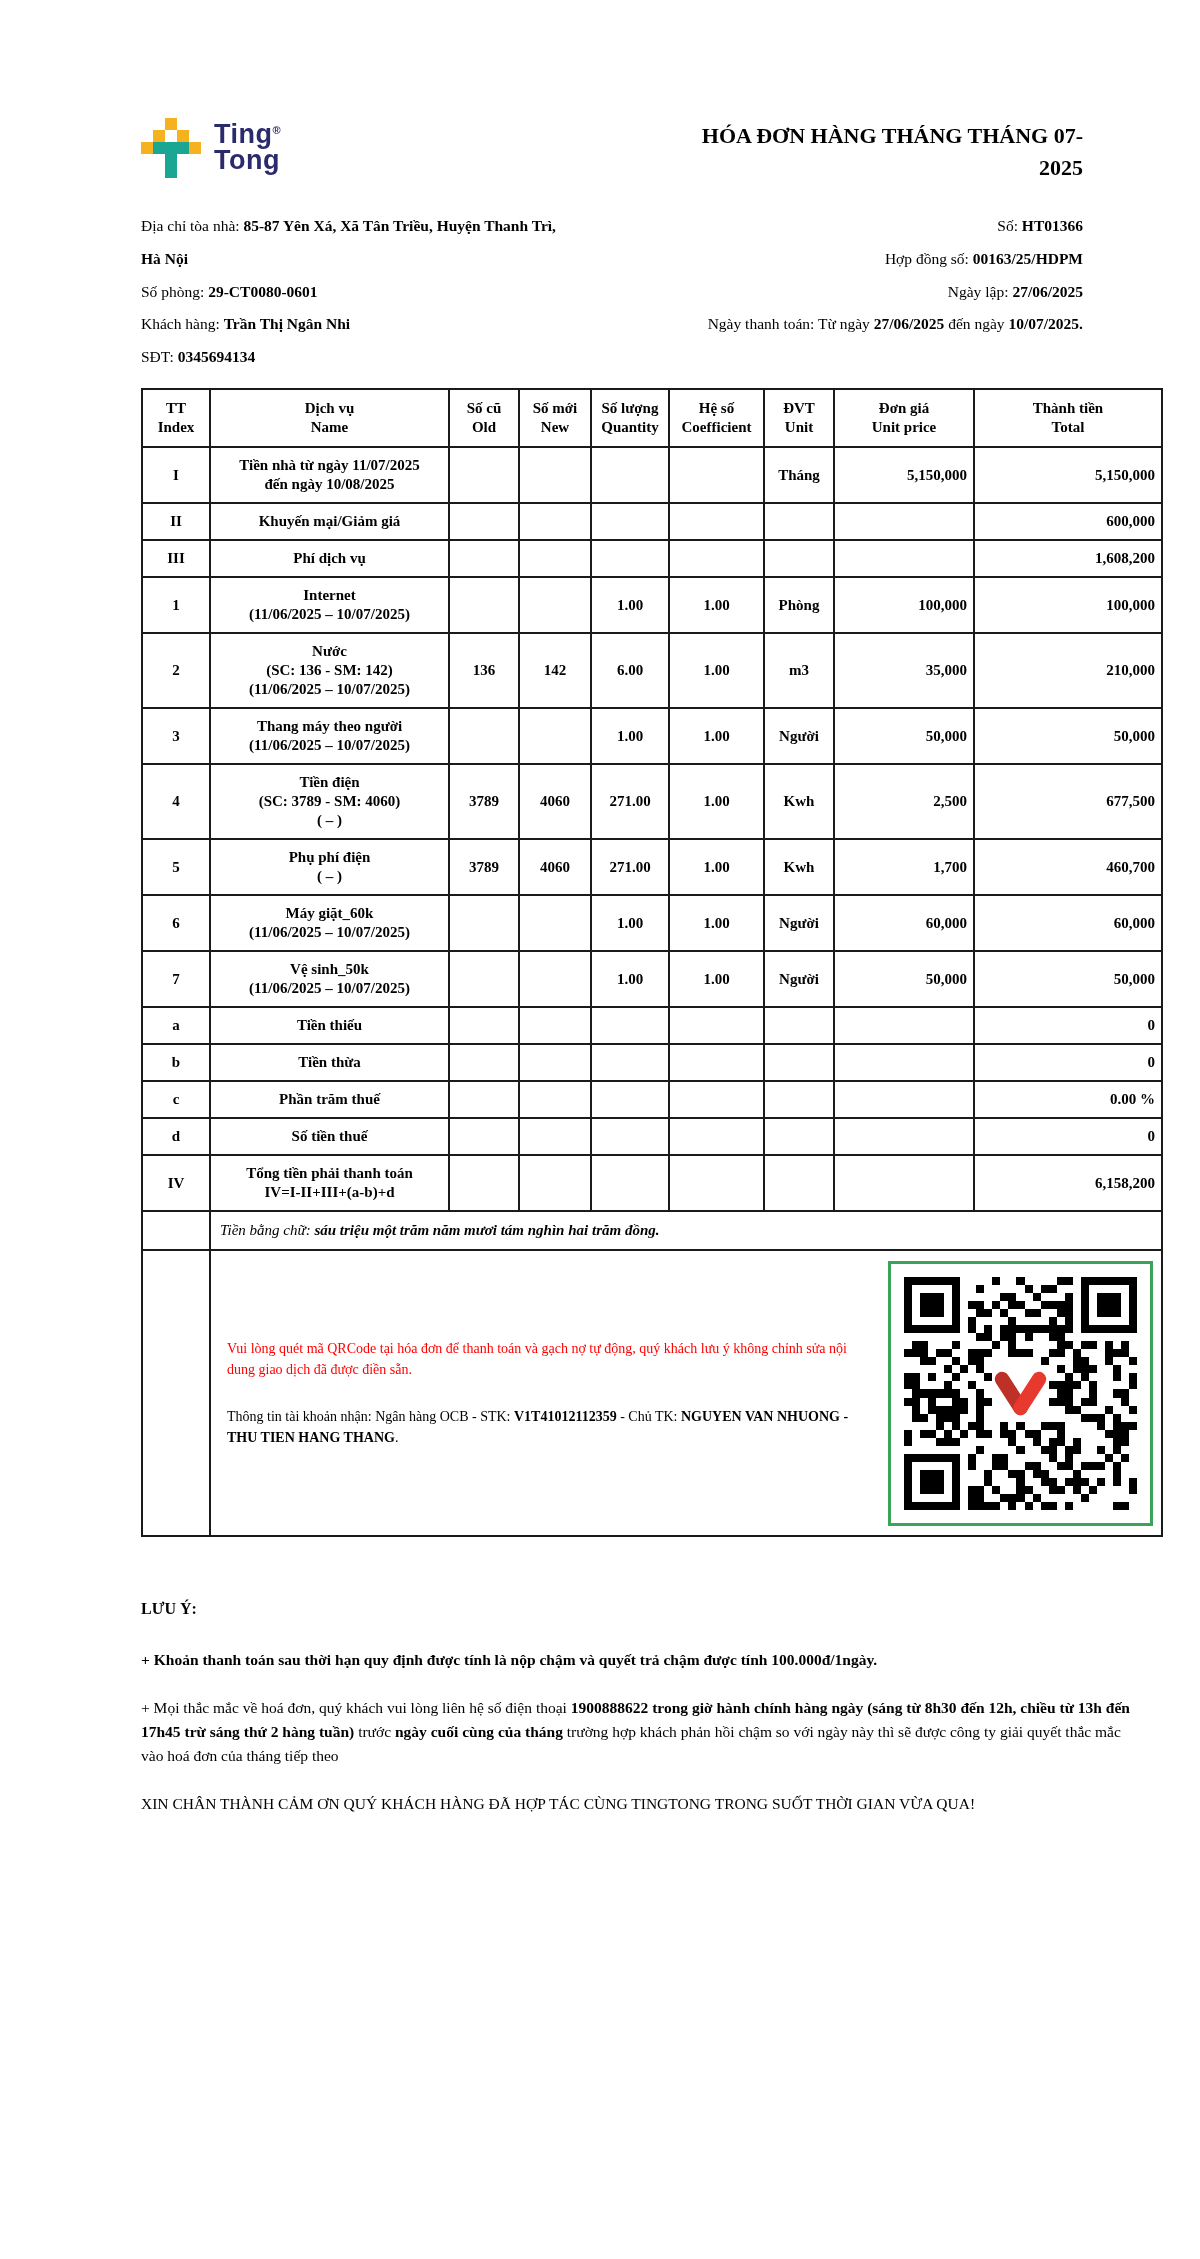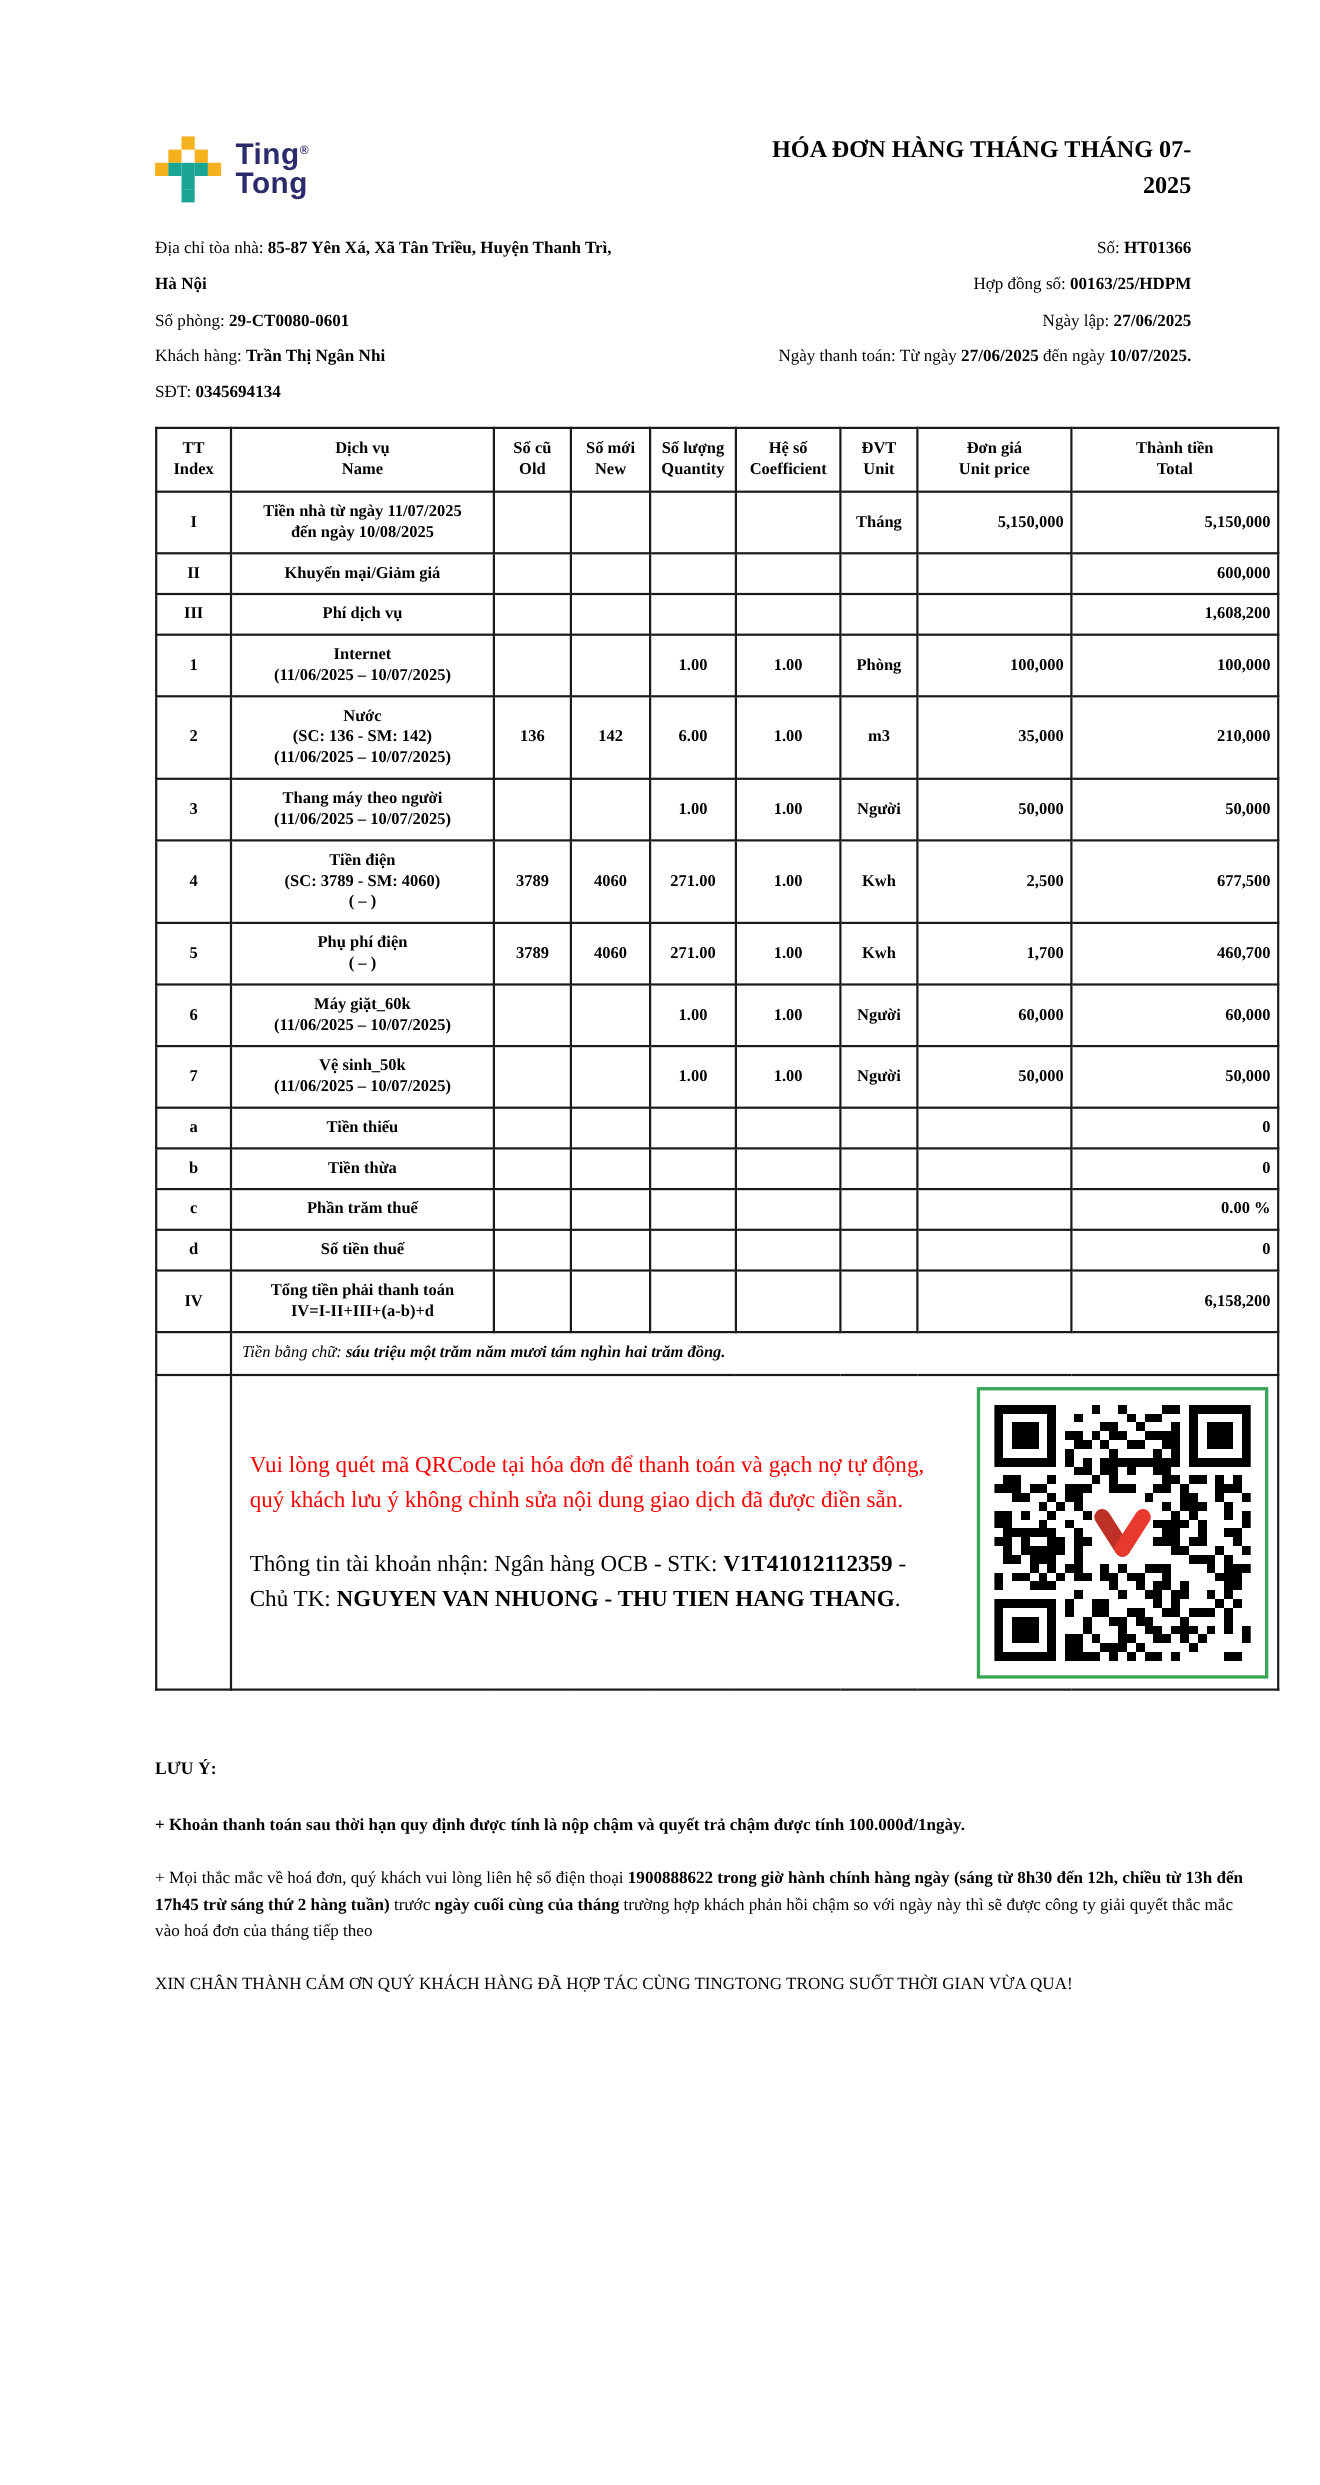--- a/index.html
+++ b/index.html
@@ -8,21 +8,21 @@
   }
   *{box-sizing:border-box}
   body{margin:0;background:#ffffff}
   .page{
     width:1200px;height:2259px;background:#fff;color:var(--ink);
     font-family:"Liberation Serif","DejaVu Serif",serif;
     padding:112px 39px 0 141px;position:relative;overflow:hidden;
   }
 
   
-  .hdr{display:flex;justify-content:space-between;align-items:flex-end;width:1020px}
+  .hdr{display:flex;justify-content:space-between;align-items:center;width:1020px}
   .logo{display:flex;align-items:center;gap:13px}
   .logo-grid{display:grid;grid-template-columns:repeat(5,12px);grid-auto-rows:12px}
   .px{width:12px;height:12px}
   .px.y{background:var(--yellow)}
   .px.t{background:var(--teal)}
   .logo-word{font-family:"Liberation Sans","DejaVu Sans",sans-serif;font-weight:bold;
     color:var(--navy);font-size:27px;line-height:0.95;letter-spacing:.5px}
   .logo-word sup{font-size:11px;vertical-align:9px}
   .title-block{text-align:right;margin-right:78px;font-weight:bold;font-size:22px;line-height:1.45;padding-top:8px}
 
@@ -37,21 +37,21 @@
   table.inv th,table.inv td{border:2px solid #1a1a1a;vertical-align:middle;padding:8px 6px;line-height:19px}
   table.inv th{font-weight:bold;text-align:center;padding:9px 4px}
   td.a-c{text-align:center;font-weight:bold}
   td.a-l{text-align:center;font-weight:bold;padding-left:9px}
   td.a-r{text-align:right;font-weight:bold;padding-right:10px}
   tr[data-name="amount-words-row"] td{padding:9px 6px}
   .words{font-style:italic}
   .words .val{font-weight:bold}
   .qr-cell{padding:6px !important}
   .qr-flex{display:flex;align-items:center;min-height:272px}
-  .qr-text{width:640px;padding-left:10px;font-size:21px;line-height:1.52}
+  .qr-text{width:640px;padding-left:10px;font-size:14px;line-height:1.52}
   .qr-note{color:var(--red);margin:0 0 26px 0}
   .qr-account{margin:0}
   .qr-box{margin-left:auto;margin-right:2px;border:3px solid var(--green);background:#fff;padding:13px;line-height:0}
 
   
   .notes{width:990px;margin-top:60px;font-size:15.5px;line-height:1.55}
   .notes .nt{font-weight:bold;margin:0 0 26px 0;font-size:16px}
   .notes p{margin:0 0 24px 0}
   .thanks{font-weight:normal}
 </style>

